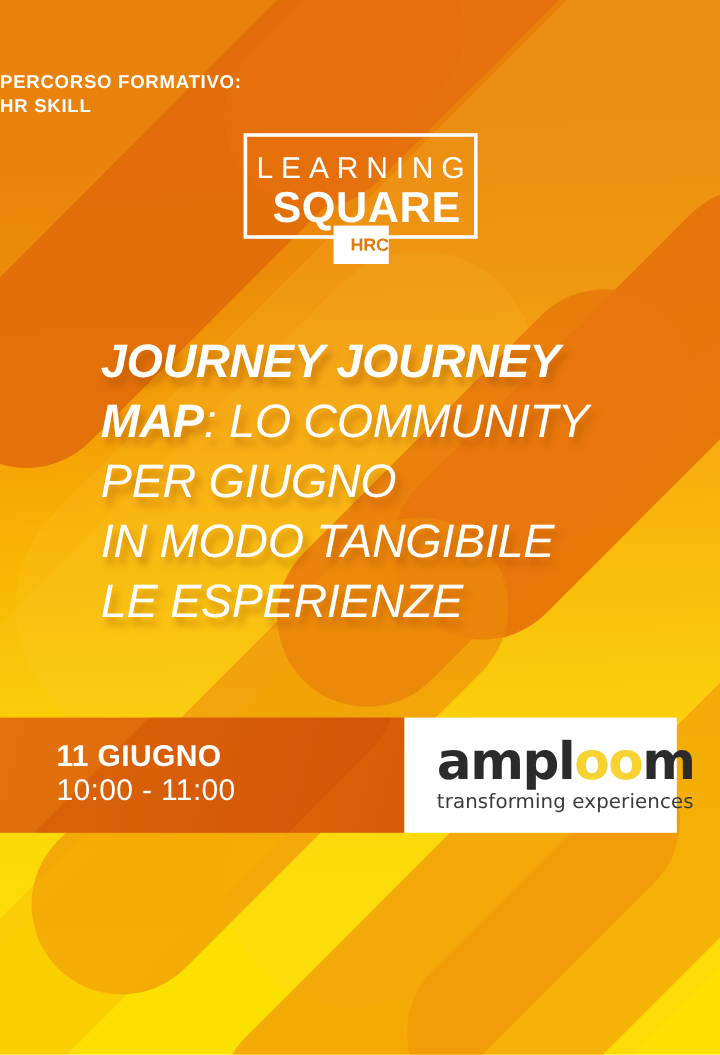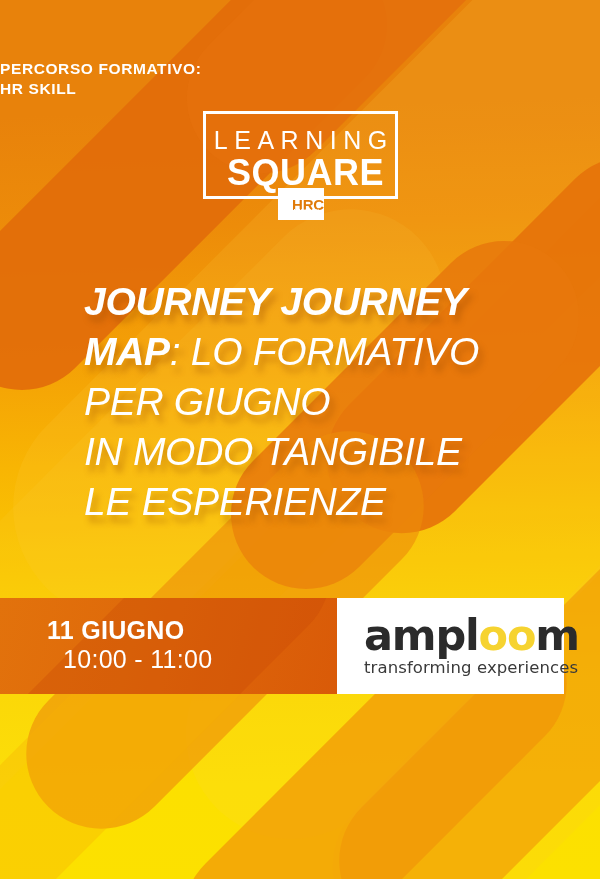--- a/index.html
+++ b/index.html
@@ -257,21 +257,20 @@
   .band-time {
     position: absolute;
     left: 47px;
     top: 49px;
     color: #ffffff;
     font-weight: 300;
     font-size: 25px;
     letter-spacing: 0.3px;
     line-height: 1;
     z-index: 2;
-    margin-left: 16px;
   }
   .band-right {
     flex: 1;
     background: #ffffff;
     position: relative;
   }
 
   
   .amploom {
     position: absolute;
@@ -331,21 +330,21 @@
   <div class="hrc-badge">
     <span class="hrc-text">HRC</span>
   </div>
   <div class="hrc-community">COMMUNITY</div>
 
   <div class="title-block">
     <span class="title-line">
       <span class="t-bold">JOURNEY JOURNEY</span>
     </span>
     <span class="title-line">
-      <span class="t-bold">MAP</span><span class="t-light">: LO FORMATIVO</span>
+      <span class="t-bold">MAP</span><span class="t-light">: LO COMMUNITY</span>
     </span>
     <span class="title-line t-light">PER GIUGNO</span>
     <span class="title-line t-light">IN MODO TANGIBILE</span>
     <span class="title-line t-light">LE ESPERIENZE</span>
   </div>
 
   <div class="band">
     <div class="band-left">
       <div class="band-date">11 GIUGNO</div>
       <div class="band-time">10:00 - 11:00</div>

